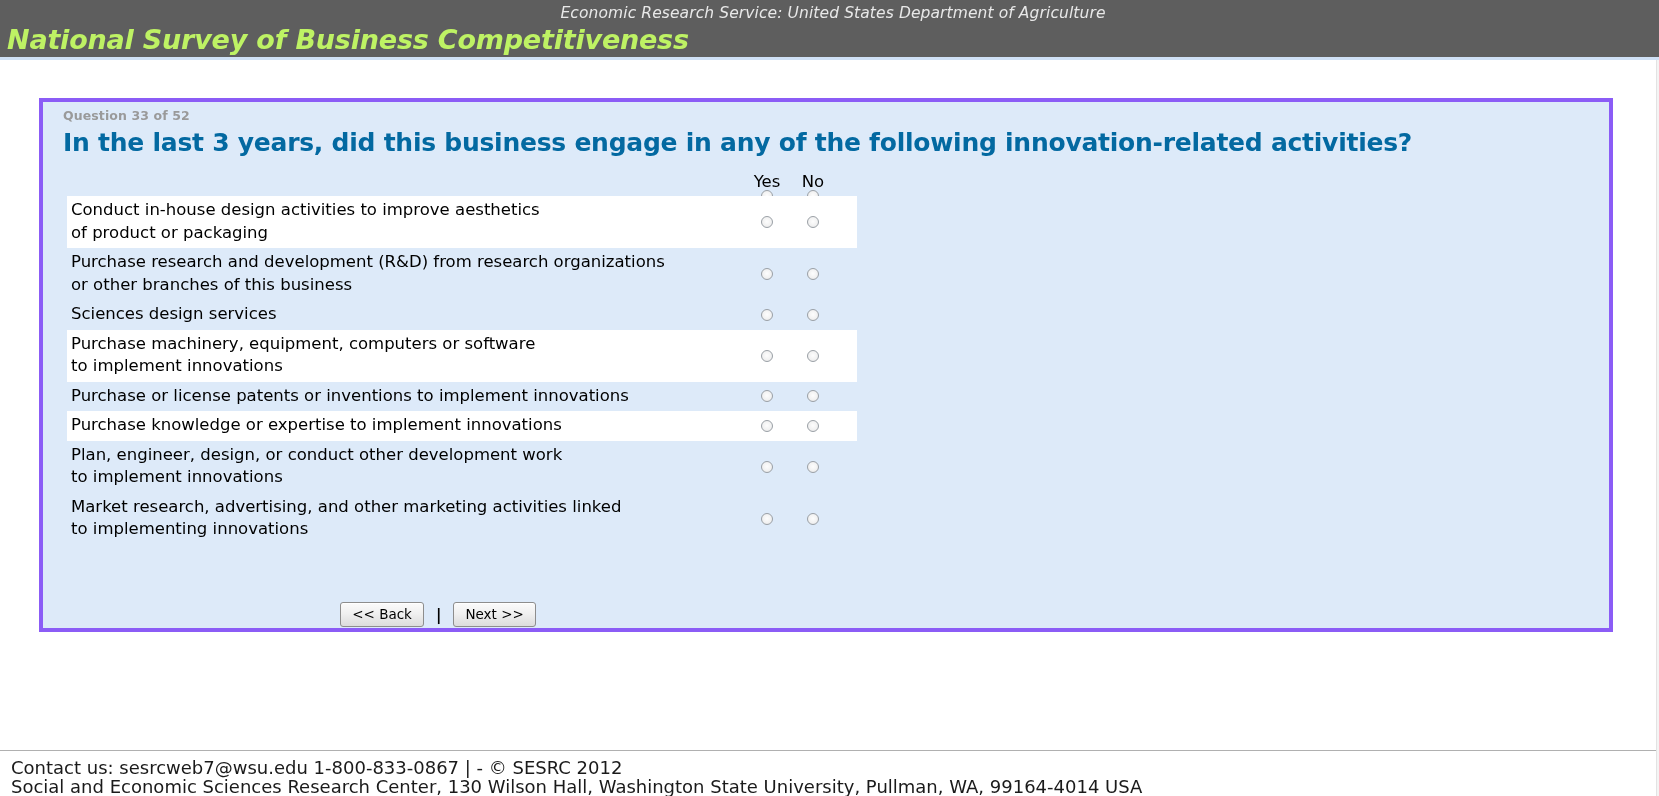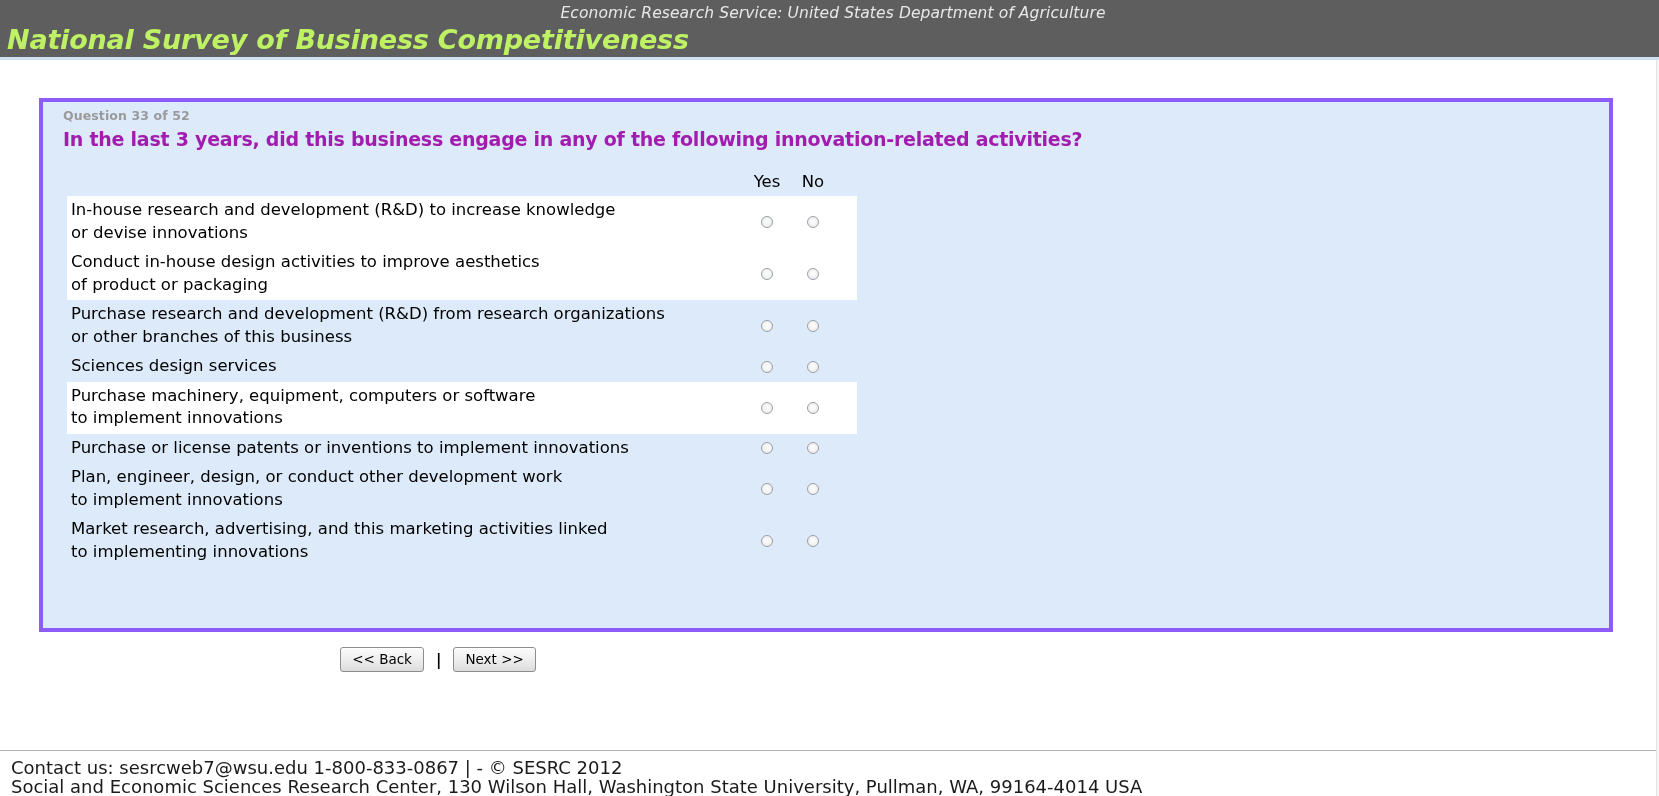--- a/index.html
+++ b/index.html
@@ -70,22 +70,22 @@
     color: #9a9a9a;
     font-size: 12.5px;
     font-weight: bold;
     letter-spacing: 0.1px;
     white-space: nowrap;
   }
   #question-text {
     position: absolute;
     left: 20px;
     top: 26px;
-    color: #a21caf;
-    font-size: 19px;
+    color: #0369a1;
+    font-size: 25px;
     font-weight: bold;
     white-space: nowrap;
     letter-spacing: -0.25px;
   }
 
   
   #column-headers {
     position: absolute;
     left: 0;
     top: 70px;
@@ -153,21 +153,20 @@
   
   #nav-bar {
     position: absolute;
     left: 0;
     top: 500px;
     width: 790px;
     display: flex;
     align-items: center;
     justify-content: center;
     gap: 10px;
-    margin-top: 45px;
   }
   .nav-button {
     font-family: "DejaVu Sans", sans-serif;
     font-size: 13.5px;
     color: #000000;
     background: linear-gradient(to bottom, #fbfbfb 0%, #f0f0f0 45%, #dcdcdc 100%);
     border: 1px solid #8d8d8d;
     border-radius: 3px;
     padding: 3px 11px 4px 11px;
     cursor: pointer;
@@ -230,22 +229,20 @@
   <div id="question-number">Question 33 of 52</div>
   <div id="question-text">In the last 3 years, did this business engage in any of the following innovation-related activities?</div>
 
   <div id="column-headers">
     <div class="col-head" id="col-head-yes">Yes</div>
     <div class="col-head" id="col-head-no">No</div>
   </div>
 
   <div id="matrix">
       <div class="matrix-row odd">
-        <span class="row-label">In-house research and development (R&amp;D) to increase knowledge
-or devise innovations</span>
         <span class="radio-cell yes">
           <span class="radio"></span>
         </span>
         <span class="radio-cell no">
           <span class="radio"></span>
         </span>
       </div>
       <div class="matrix-row odd">
         <span class="row-label">Conduct in-house design activities to improve aesthetics
 of product or packaging</span>
@@ -287,32 +284,41 @@
       </div>
       <div class="matrix-row even">
         <span class="row-label">Purchase or license patents or inventions to implement innovations</span>
         <span class="radio-cell yes">
           <span class="radio"></span>
         </span>
         <span class="radio-cell no">
           <span class="radio"></span>
         </span>
       </div>
+      <div class="matrix-row odd">
+        <span class="row-label">Purchase knowledge or expertise to implement innovations</span>
+        <span class="radio-cell yes">
+          <span class="radio"></span>
+        </span>
+        <span class="radio-cell no">
+          <span class="radio"></span>
+        </span>
+      </div>
       <div class="matrix-row even">
         <span class="row-label">Plan, engineer, design, or conduct other development work
 to implement innovations</span>
         <span class="radio-cell yes">
           <span class="radio"></span>
         </span>
         <span class="radio-cell no">
           <span class="radio"></span>
         </span>
       </div>
       <div class="matrix-row even">
-        <span class="row-label">Market research, advertising, and this marketing activities linked
+        <span class="row-label">Market research, advertising, and other marketing activities linked
 to implementing innovations</span>
         <span class="radio-cell yes">
           <span class="radio"></span>
         </span>
         <span class="radio-cell no">
           <span class="radio"></span>
         </span>
       </div>
     </div>
 

